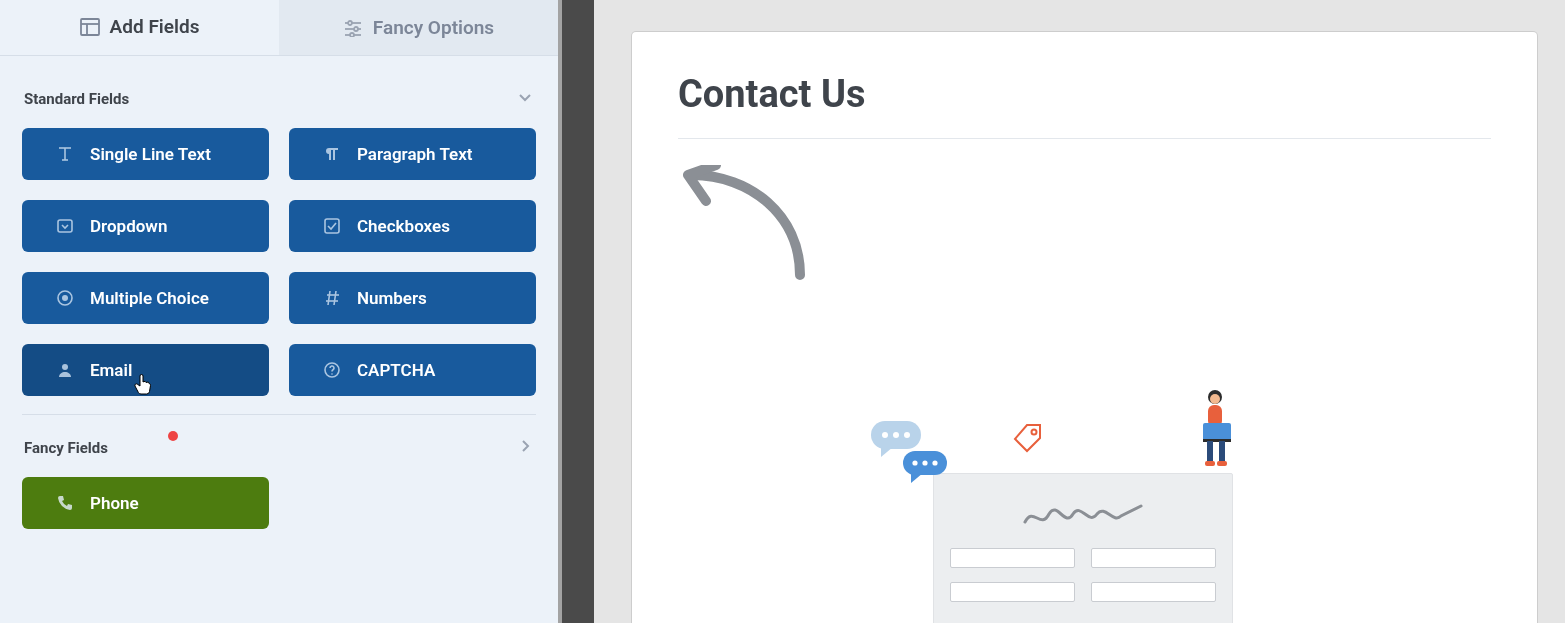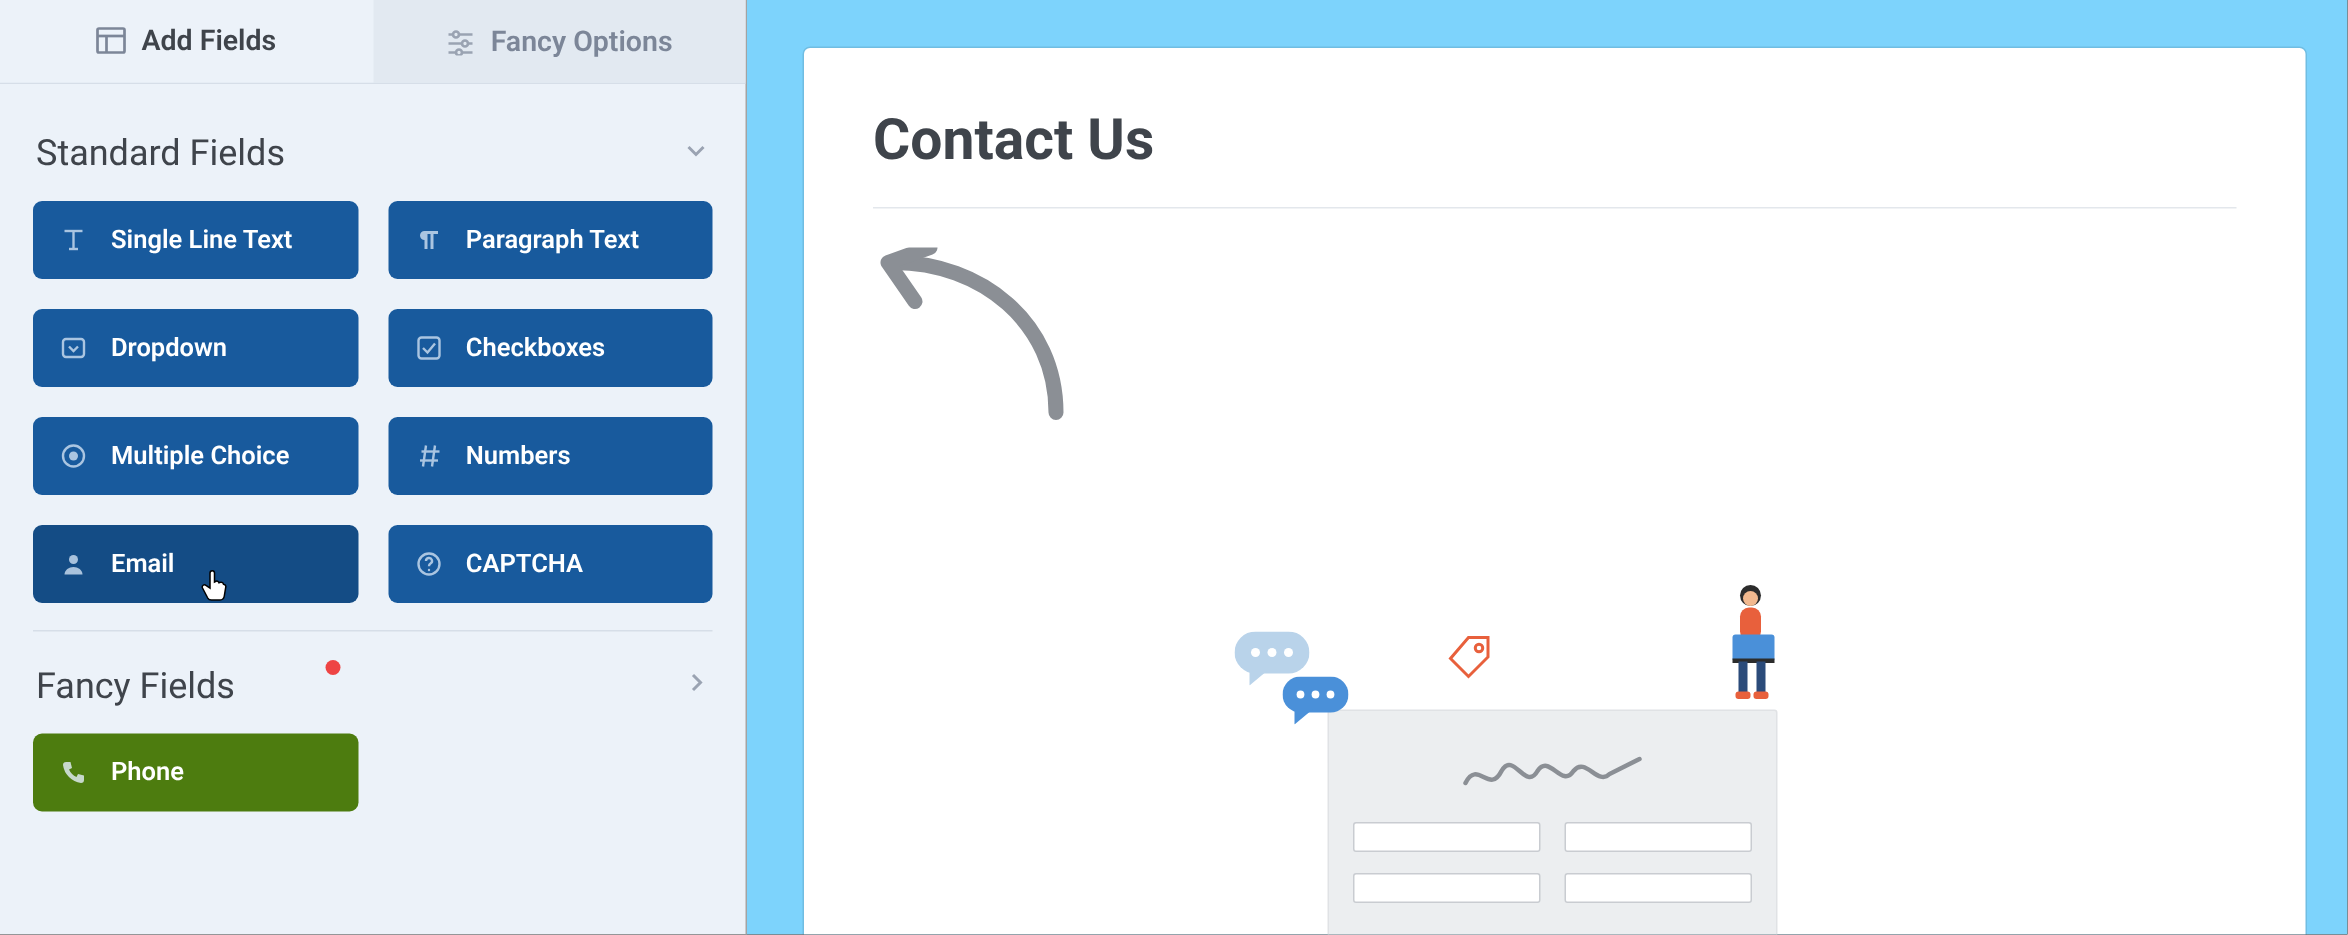--- a/index.html
+++ b/index.html
@@ -1,39 +1,39 @@
 <!DOCTYPE html>
 <html><head>
 <meta charset="utf-8">
 <style>
   * { box-sizing: border-box; margin: 0; padding: 0; }
   html, body { width: 1565px; height: 623px; font-family: -apple-system, BlinkMacSystemFont, "Segoe UI", Roboto, Helvetica, Arial, sans-serif; overflow: hidden; background:#4a4a4a; }
   .app { display:flex; width:100%; height:100%; }
   
-  .sidebar { width:498px; height:100%; background:#ecf2f9; display:flex; flex-direction:column; border-right:1px solid #a3a3a3; }
+  .sidebar { width:562px; height:100%; background:#ecf2f9; display:flex; flex-direction:column; border-right:4px solid #a3a3a3; }
   .sidebar-tabs { display:flex; height:56px; border-bottom:1px solid #d6dee8; }
   .tab { flex:1; display:flex; align-items:center; justify-content:center; gap:10px; font-size:19px; font-weight:600; color:#7c8698; cursor:pointer; }
   .tab.active { background:#ecf2f9; color:#3f444b; border-bottom:2px solid transparent; }
   .tab.inactive { background:#e2e9f1; }
   .tab-icon { width:20px; height:20px; display:inline-flex; align-items:center; justify-content:center; }
   .panel { padding:18px 22px 0 22px; overflow-y:auto; flex:1; }
   .group { margin-bottom:18px; }
   .group-header { display:flex; align-items:center; justify-content:space-between; padding:14px 2px 18px 2px; cursor:pointer; }
-  .group-title { font-size:24px; font-weight:400; color:#3f444b; }
+  .group-title { font-size:15px; font-weight:700; color:#3f444b; }
   .group-chevron { color:#9aa3b2; }
   .dot-red { width:10px; height:10px; background:#e44; border-radius:50%; position:relative; top:-12px; left:-6px; }
   .grid { display:grid; grid-template-columns:1fr 1fr; gap:20px; }
-  .field-btn { display:flex; align-items:center; gap:14px; height:52px; padding:0 16px; background:#185a9d; color:#fff; border-radius:6px; font-size:17px; font-weight:600; cursor:pointer; position:relative;text-align:center; }
+  .field-btn { display:flex; align-items:center; gap:14px; height:52px; padding:0 32px; background:#185a9d; color:#fff; border-radius:6px; font-size:17px; font-weight:600; cursor:pointer; position:relative;text-align:center; }
   .field-btn:hover, .field-btn.hover { background:#144c85; }
   .field-btn.light { background:#4d7c0f; }
   .field-icon { width:22px; height:22px; opacity:.8; flex:0 0 22px; display:inline-flex; align-items:center; justify-content:center; }
   hr.sep { border:none; border-top:1px solid #d6dee8; margin:18px 0 0 0; }
   .cursor-hand { position:absolute; pointer-events:none; }
   
-  .canvas-wrap { flex:1; background:#7dd3fc; position:relative; }
+  .canvas-wrap { flex:1; background:#e5e5e5; position:relative;margin-left:32px; }
   .canvas { position:absolute; left:38px; right:28px; top:32px; bottom:0; background:#fff; border-radius:4px 4px 0 0; box-shadow:0 0 0 1px rgba(0,0,0,.1); padding:40px 46px 0 46px; overflow:hidden; }
   .form-title { font-size:38px; font-weight:700; color:#3f444b; padding-bottom:22px; border-bottom:1px solid #e3e7ec; }
   .placeholder-arrow { margin-top:26px; margin-left:2px; }
   .illus-wrap { position:absolute; left:50%; transform:translateX(-50%); bottom:-10px; width:420px; height:200px; }
   .illus-card { position:absolute; left:58px; bottom:0; width:300px; height:160px; background:#eceef0; border:1px solid #e0e2e5; border-radius:2px; }
   .illus-card .row { display:flex; gap:16px; padding:0 16px; }
   .illus-card .row:first-of-type { margin-top:74px; }
   .illus-card .row + .row { margin-top:14px; }
   .illus-input { flex:1; height:20px; background:#fff; border:1px solid #c9ccd1; border-radius:2px; }
   .illus-scribble { position:absolute; top:28px; left:50%; transform:translateX(-50%); }

